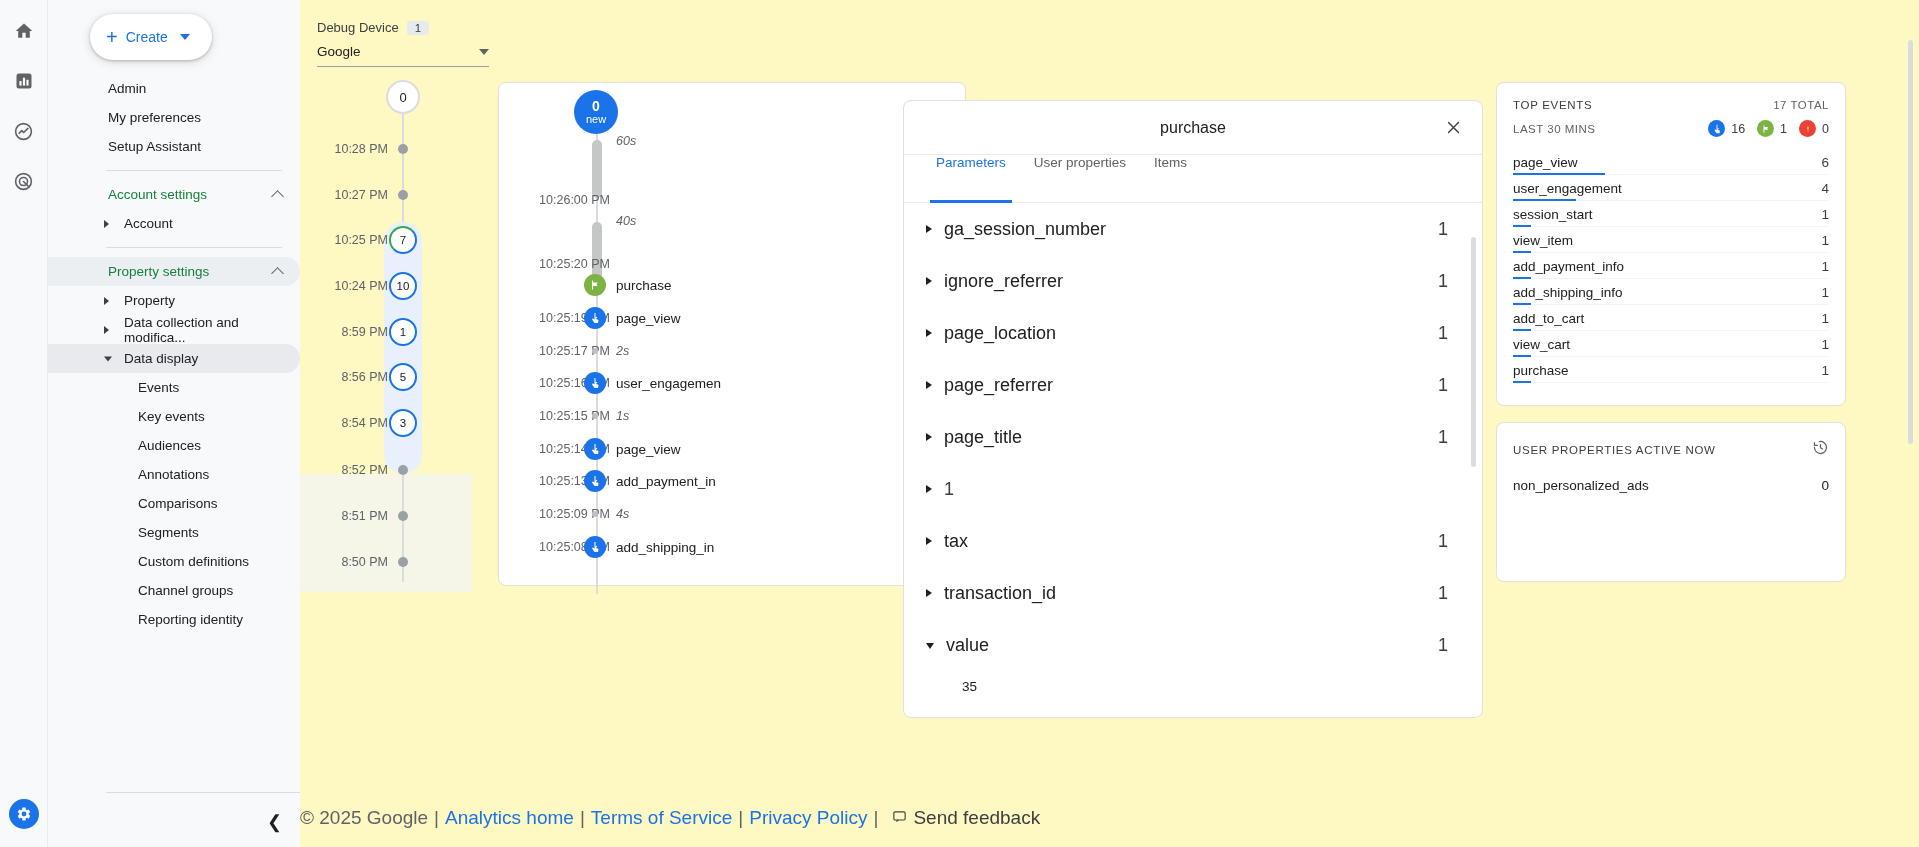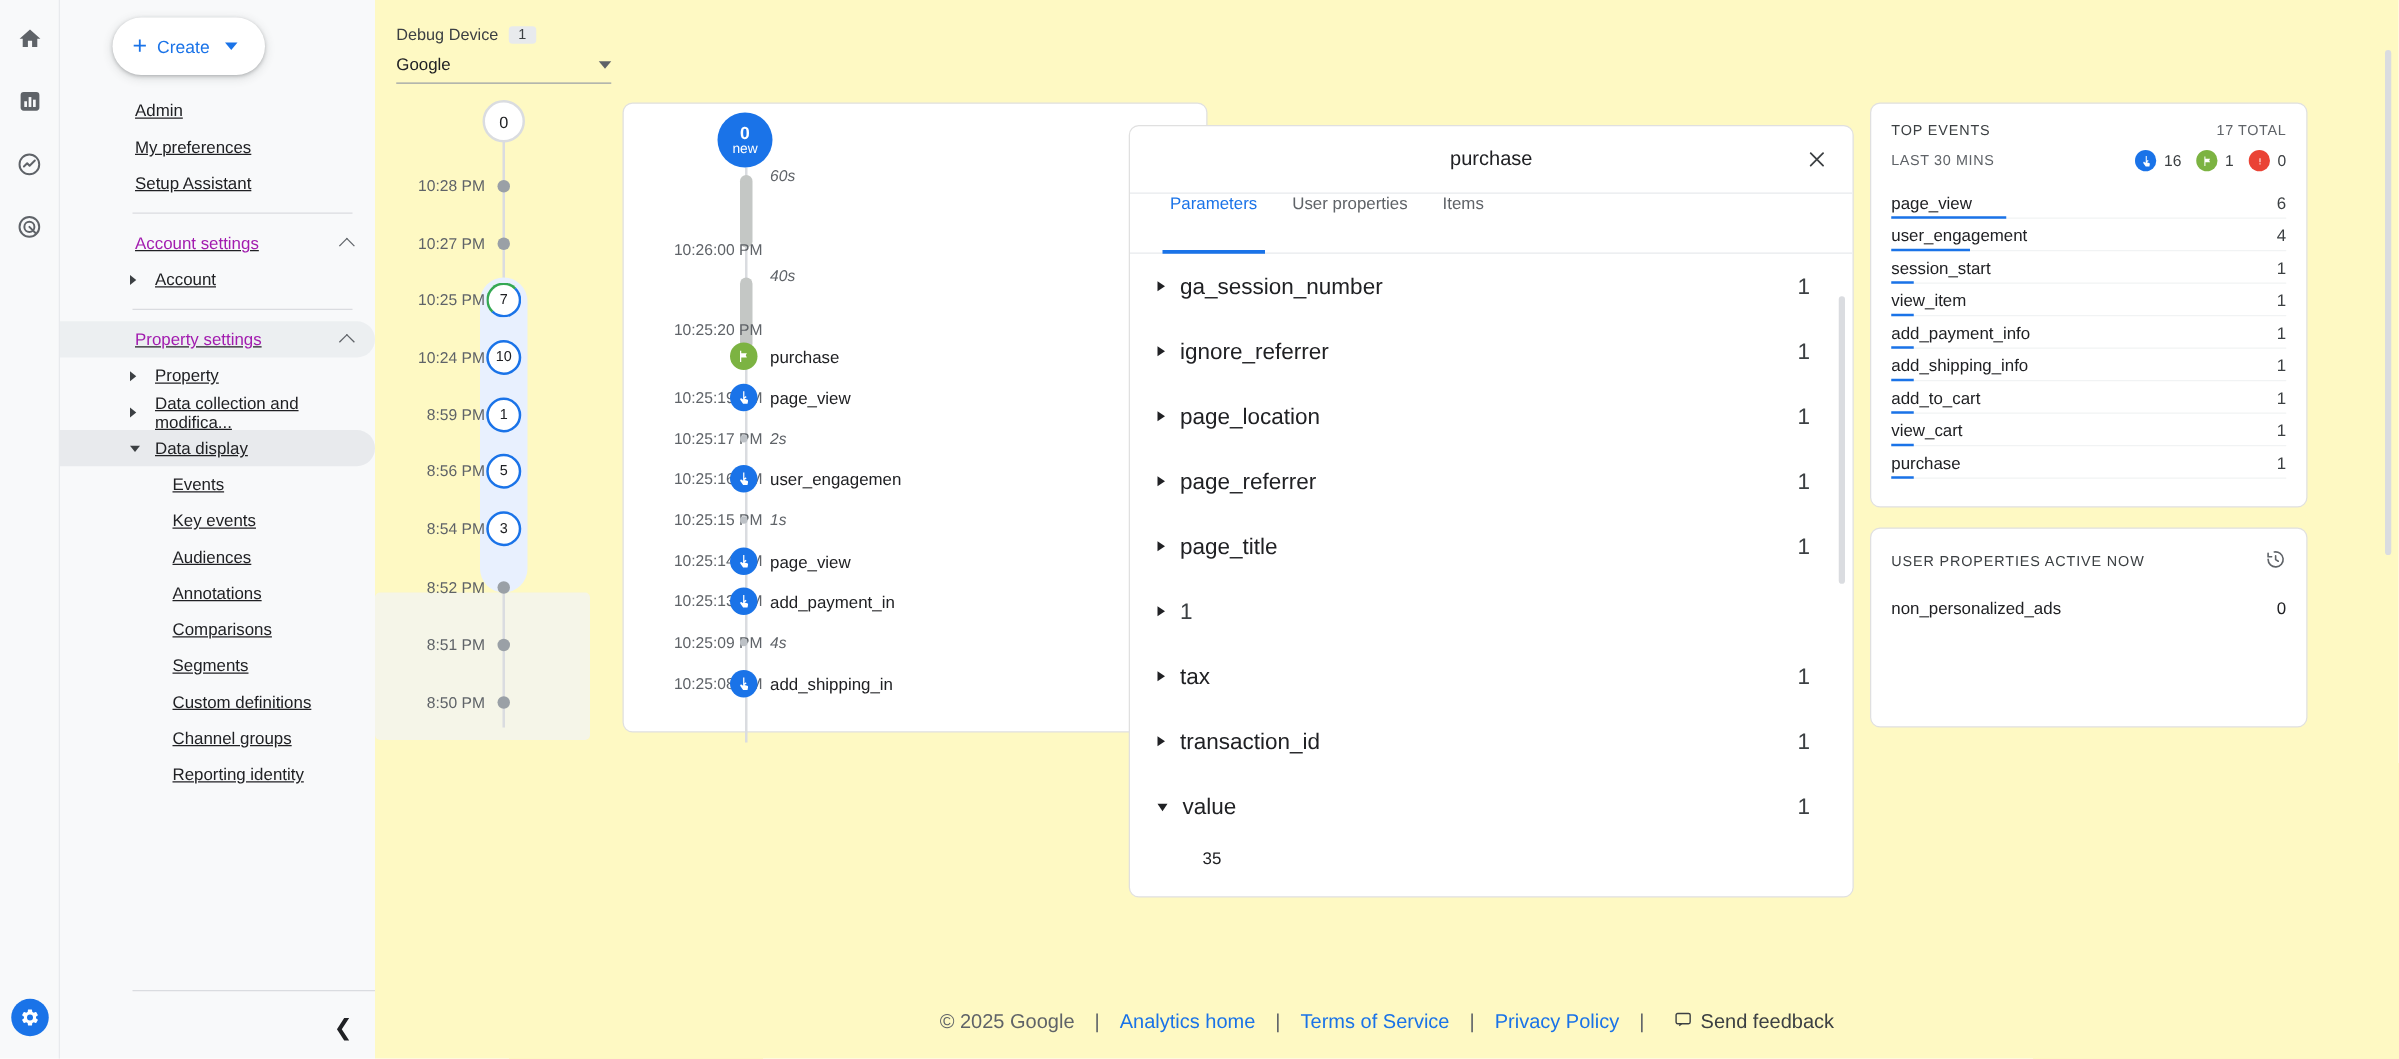--- a/index.html
+++ b/index.html
@@ -58,33 +58,33 @@
     font-size: 14px;
   }
   .create-plus { font-size: 20px; line-height: 1; color:#1a73e8; font-weight: 400; }
   .create-label { font-size: 14px; color:#1a73e8; }
   .create-caret {
     width: 0; height: 0; margin-left: 4px;
     border-left: 5px solid transparent; border-right: 5px solid transparent;
     border-top: 6px solid #1a73e8;
   }
 
-  .nav-list { margin-top: 14px; text-decoration: underline; }
+  .nav-list { margin-top: 14px; }
   .nav-item {
     height: 29px;
     display: flex; align-items: center;
     padding-left: 60px;
     font-size: 13.5px;
     color: #202124;
     border-radius: 0 16px 16px 0;
     position: relative;
   }
   .nav-item.sub { padding-left: 90px; }
   .nav-item.group {
-    color: #a21caf;
+    color: #15803d;
     padding-left: 60px;
     justify-content: space-between;
     padding-right: 18px;
   }
   .nav-item.group.active { background: #eceff1; }
   .nav-item.expandable { padding-left: 76px; }
   .nav-item.expandable .arrow {
     position: absolute; left: 56px; top: 50%; transform: translateY(-50%);
     width: 0; height: 0;
     border-top: 4px solid transparent; border-bottom: 4px solid transparent;
@@ -375,23 +375,23 @@
     margin-top: 18px;
     display: flex; align-items: center; justify-content: space-between;
     font-size: 13.5px; color: #202124;
   }
   .history-icon { color: #5f6368; }
 
   
   .footer {
     position: absolute; left: 0; right: 0; bottom: 0;
     height: 58px;
-    display: flex; align-items: center; justify-content: center;
-    gap: 16px;
-    font-size: 16px; color: #5f6368;
+    display: flex; align-items: center; 
+    gap: 6px;
+    font-size: 19px; color: #5f6368;
   }
   .footer a { color: #1a73e8; text-decoration: none; }
   .footer .sep { color: #5f6368; }
   .feedback { display: flex; align-items: center; gap: 6px; margin-left: 8px; color:#3c4043;}
 </style>
 </head>
 <body>
 
 <div class="app">
 

